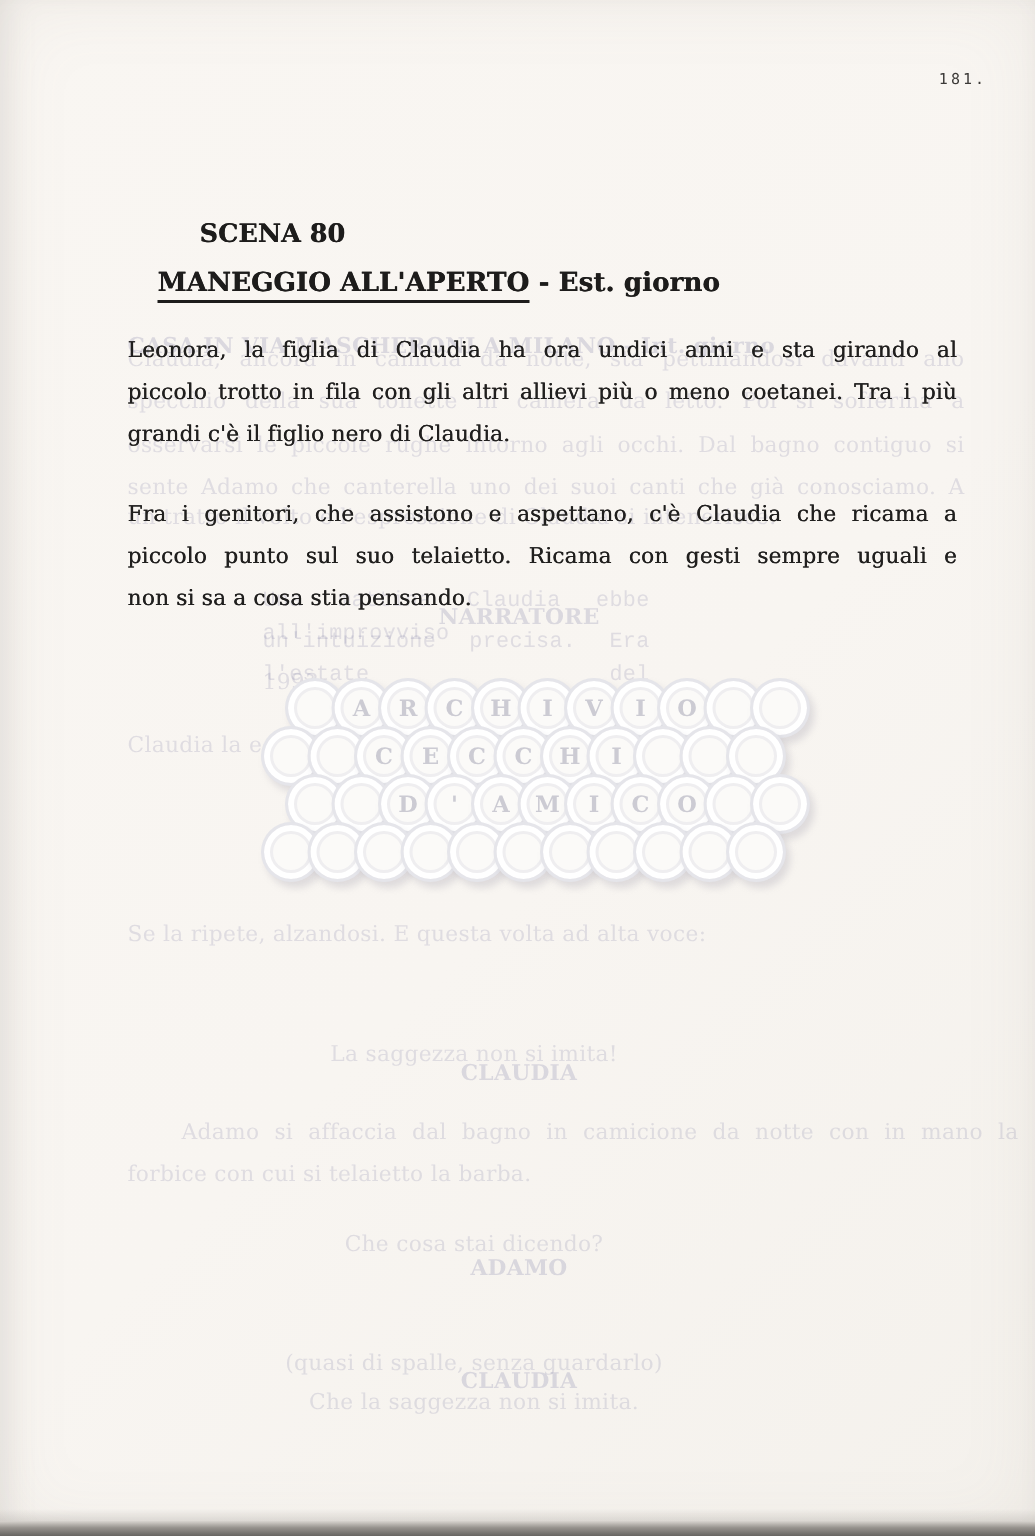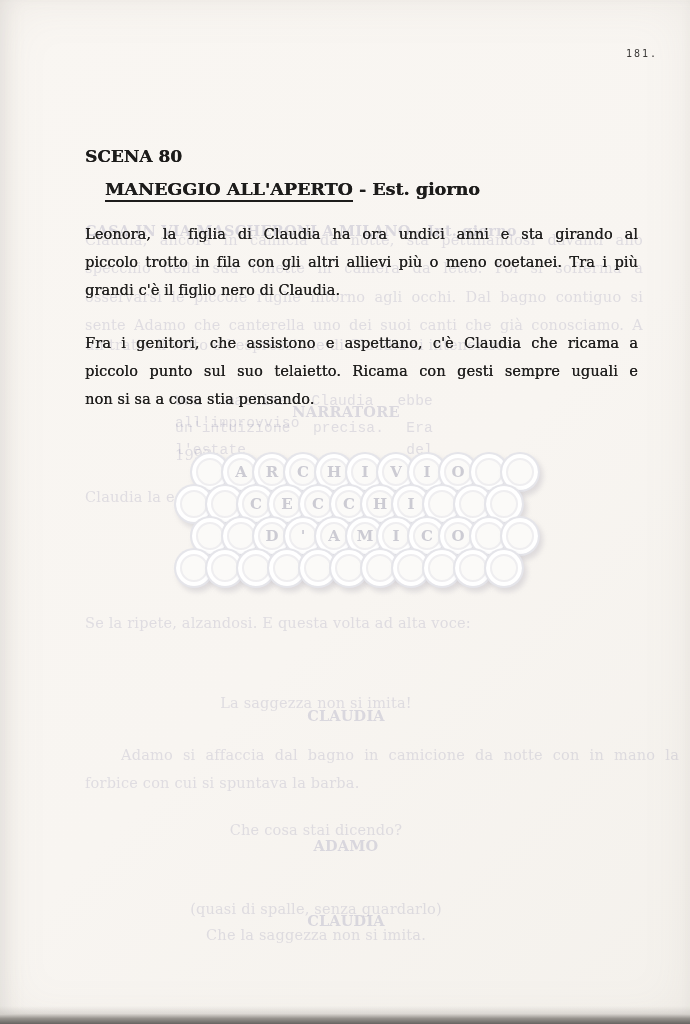--- a/index.html
+++ b/index.html
@@ -40,21 +40,21 @@
   }
   .wm-l{font-weight:bold;font-size:15px;color:rgba(152,152,172,0.48);}
   
   .mainlayer{position:absolute;inset:0;z-index:3;}
   .page-number{
     position:absolute;top:48px;right:32px;
     font-family:"DejaVu Sans Mono","Liberation Mono",monospace;
     font-size:10px;letter-spacing:2px;color:#3c3a38;
   }
   .scene{position:absolute;top:143px;left:85px;color:#1d1c1b;}
-  .scene-label{font-weight:bold;font-size:17px;line-height:26px;text-shadow:0.2px 0 0 currentColor;}
+  .scene-label{font-weight:bold;font-size:17px;line-height:26px;text-shadow:0.2px 0 0 currentColor;margin-left:48px;}
   .scene-heading{font-weight:bold;font-size:17.5px;line-height:26px;margin-top:7px;text-shadow:0.2px 0 0 currentColor;}
   .scene-heading .u{border-bottom:2px solid #1d1c1b;padding-bottom:1px;margin-left:20px;}
   .paras{position:absolute;top:220px;left:85px;width:553px;color:#201f1e;}
   .para{margin:0 0 25px 0;}
   .para-line{
     font-size:14.5px;line-height:28px;
     text-align:justify;text-align-last:justify;
     text-shadow:0.2px 0 0 currentColor;letter-spacing:0.1px;
   }
   .para-line.last{text-align-last:left;}
@@ -82,21 +82,21 @@
       <div class="bl left" style="top: 334px;">un tratto il volto e l'espressione di Claudia si intenerisce.</div>
       <div class="bl centerb bold" style="top: 362px;">NARRATORE</div>
       <div class="bl col" style="top: 390px;">Una mattina Claudia ebbe all'improvviso</div>
       <div class="bl col" style="top: 417px;">un'intuizione precisa. Era l'estate del</div>
       <div class="bl colend" style="top: 444px;">1993.</div>
       <div class="bl left" style="top: 486px;">Claudia la e</div>
       <div class="bl left" style="top: 612px;">Se la ripete, alzandosi. E questa volta ad alta voce:</div>
       <div class="bl centerb bold" style="top: 666px;">CLAUDIA</div>
       <div class="bl center" style="top: 692px;">La saggezza non si imita!</div>
       <div class="bl full" style="top: 744px; margin-left: 36px;">Adamo si affaccia dal bagno in camicione da notte con in mano la</div>
-      <div class="bl left" style="top: 772px;">forbice con cui si spuntava la barba.</div>
+      <div class="bl left" style="top: 772px;">forbice con cui si telaietto la barba.</div>
       <div class="bl centerb bold" style="top: 796px;">ADAMO</div>
       <div class="bl center" style="top: 819px;">Che cosa stai dicendo?</div>
       <div class="bl centerb bold" style="top: 871px;">CLAUDIA</div>
       <div class="bl center" style="top: 898px;">(quasi di spalle, senza guardarlo)</div>
       <div class="bl center" style="top: 924px;">Che la saggezza non si imita.</div>
     </div>
 
   <div class="wm" id="wm">
       <div class="wm-c" style="top: 452px; left: 190px;">
         <span class="wm-l"></span>

